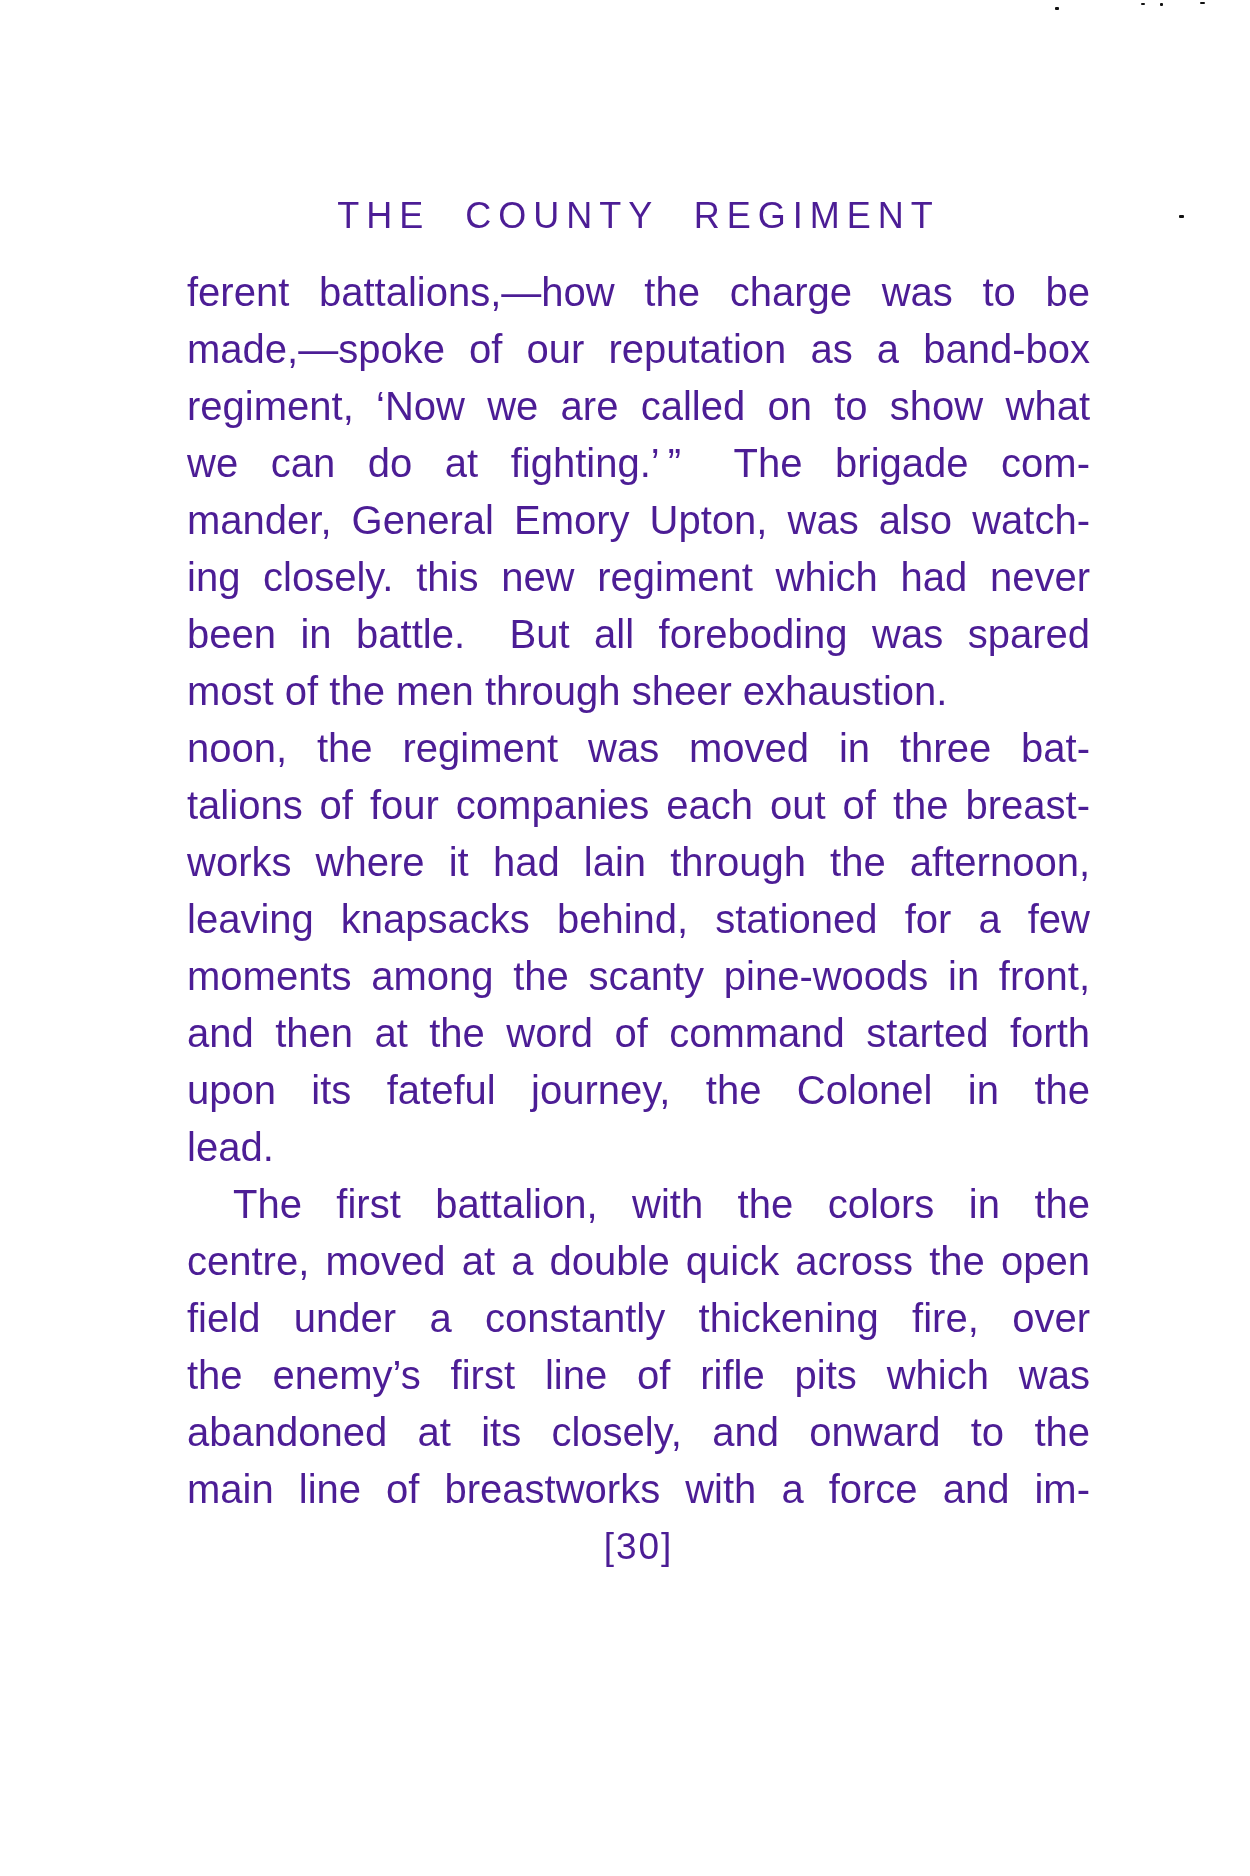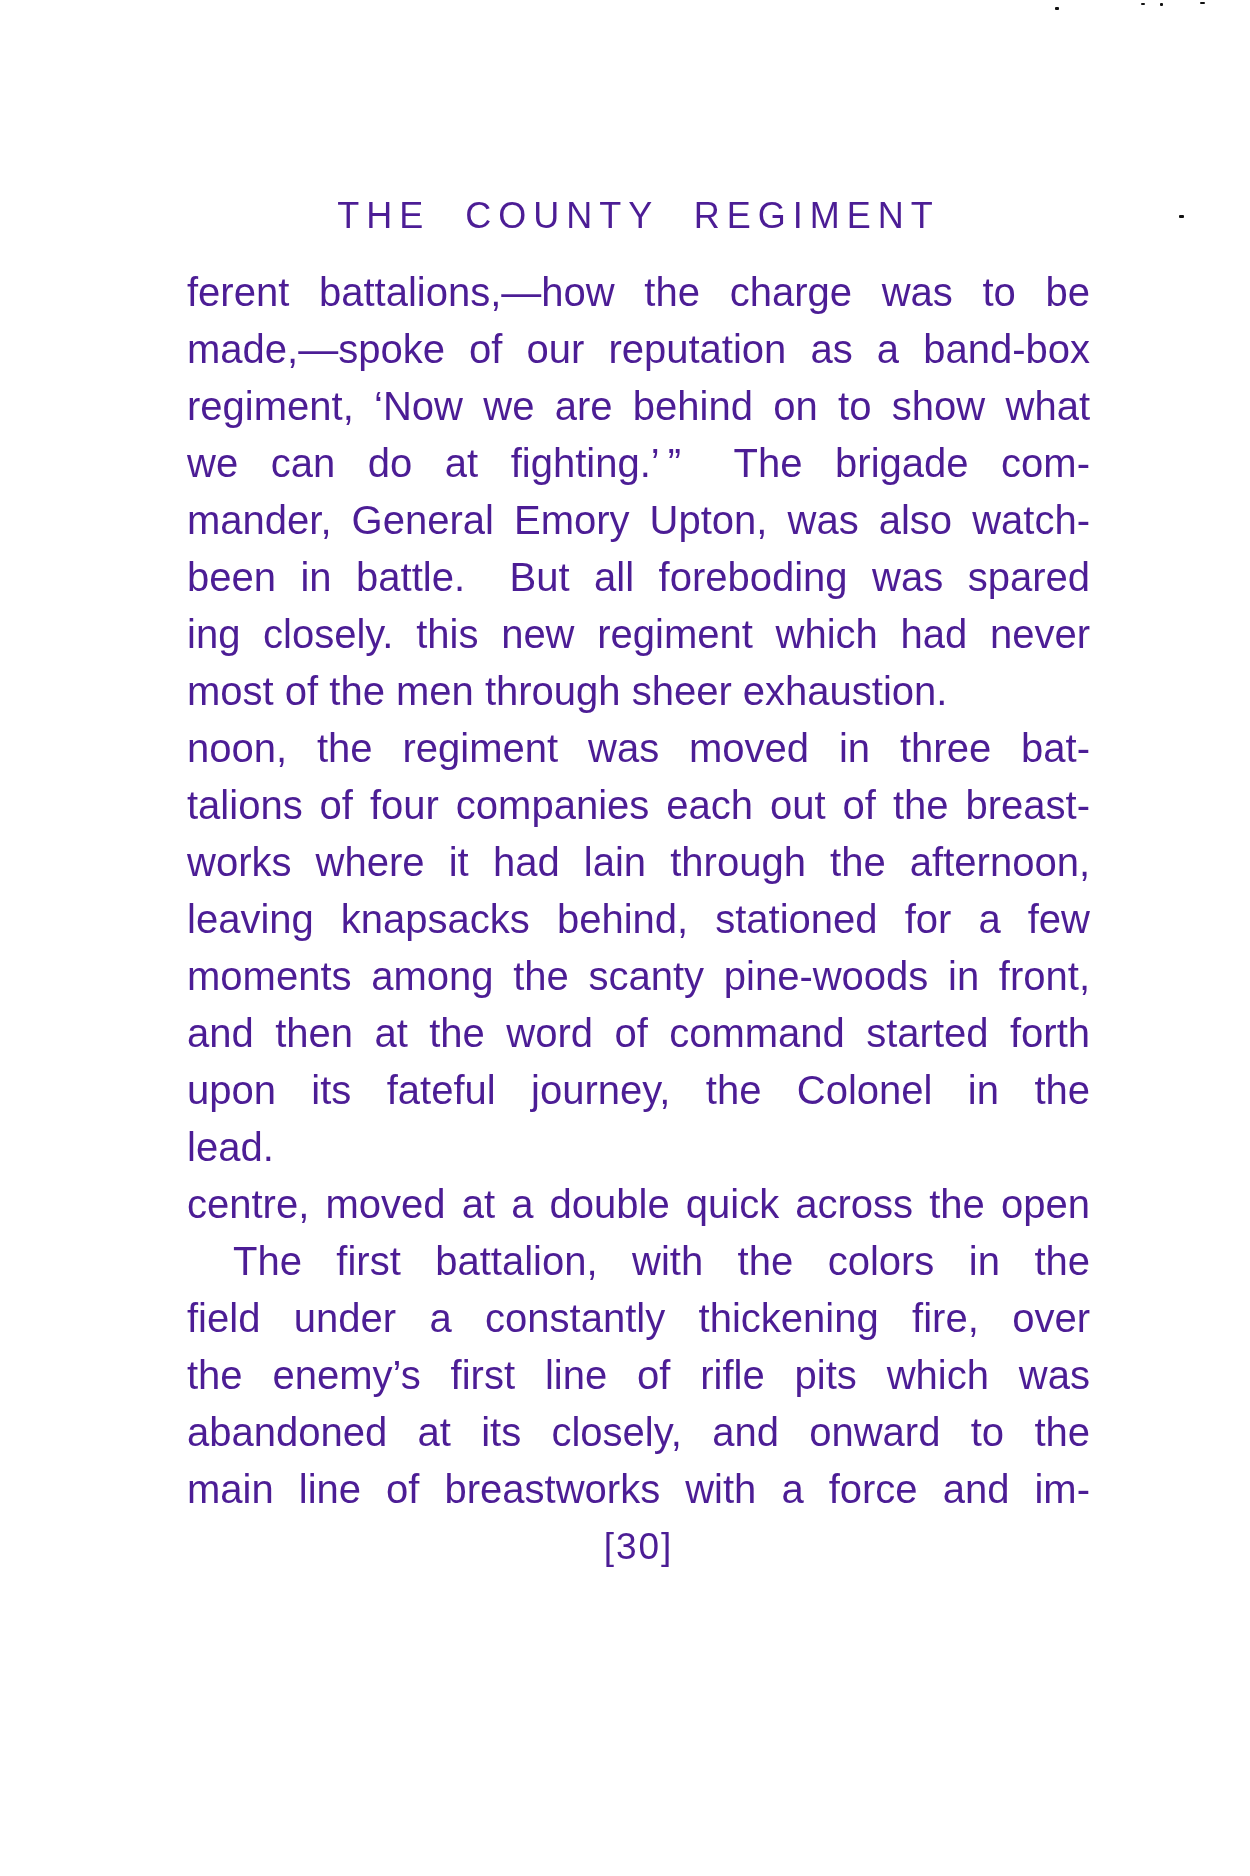--- a/index.html
+++ b/index.html
@@ -71,36 +71,36 @@
 </head>
 <body>
 
 <div class="page">
 
   <div class="running-head">THE COUNTY REGIMENT</div>
 
   <div class="text-block">
     <div class="line">ferent battalions,—how the charge was to be</div>
     <div class="line">made,—spoke of our reputation as a band-box</div>
-    <div class="line">regiment, ‘Now we are behind on to show what</div>
+    <div class="line">regiment, ‘Now we are called on to show what</div>
     <div class="line">we can do at fighting.’ ”  The brigade com-</div>
     <div class="line">mander, General Emory Upton, was also watch-</div>
+    <div class="line">ing closely. this new regiment which had never</div>
     <div class="line">been in battle.  But all foreboding was spared</div>
-    <div class="line">ing closely. this new regiment which had never</div>
     <div class="line short">most of the men through sheer exhaustion.</div>
     <div class="line">noon, the regiment was moved in three bat-</div>
     <div class="line">talions of four companies each out of the breast-</div>
     <div class="line">works where it had lain through the afternoon,</div>
     <div class="line">leaving knapsacks behind, stationed for a few</div>
     <div class="line">moments among the scanty pine-woods in front,</div>
     <div class="line">and then at the word of command started forth</div>
     <div class="line">upon its fateful journey, the Colonel in the</div>
     <div class="line short">lead.</div>
+    <div class="line indent">The first battalion, with the colors in the</div>
     <div class="line">centre, moved at a double quick across the open</div>
-    <div class="line indent">The first battalion, with the colors in the</div>
     <div class="line">field under a constantly thickening fire, over</div>
     <div class="line">the enemy’s first line of rifle pits which was</div>
     <div class="line">abandoned at its closely, and onward to the</div>
     <div class="line">main line of breastworks with a force and im-</div>
     <div class="folio">[30]</div>
   </div>
 
   <div class="speck s1"></div>
   <div class="speck s2"></div>
   <div class="speck s3"></div>

